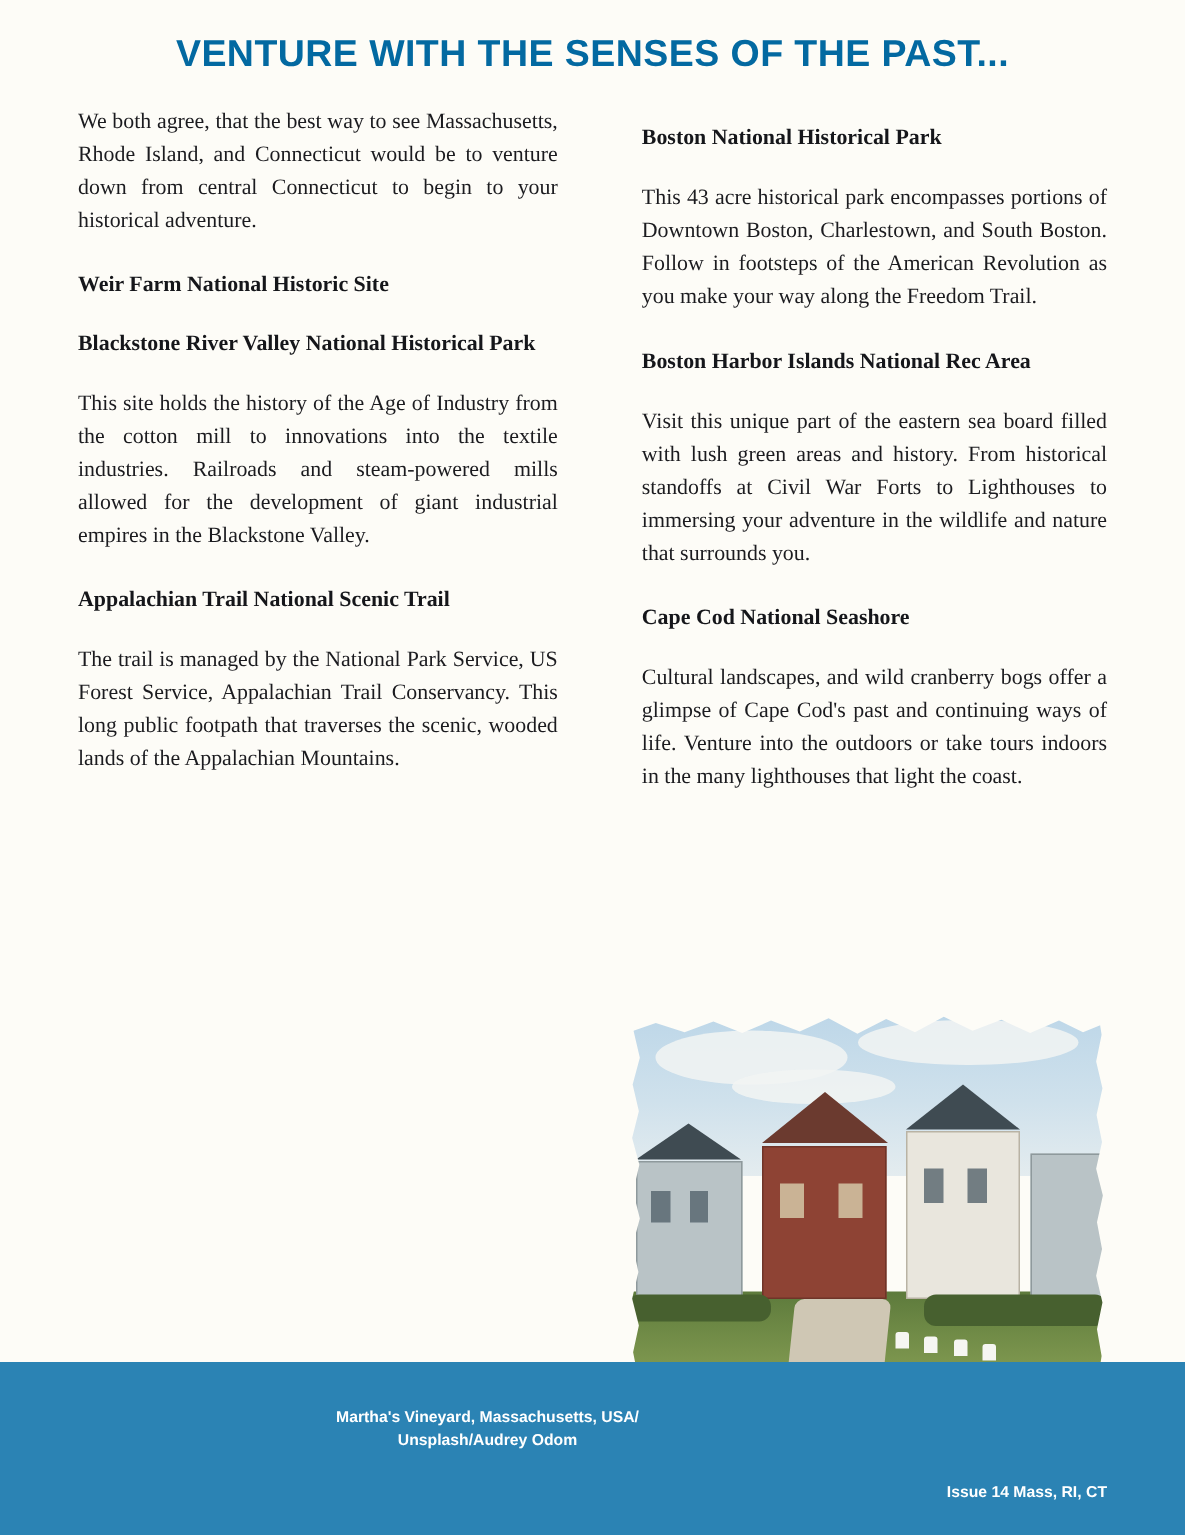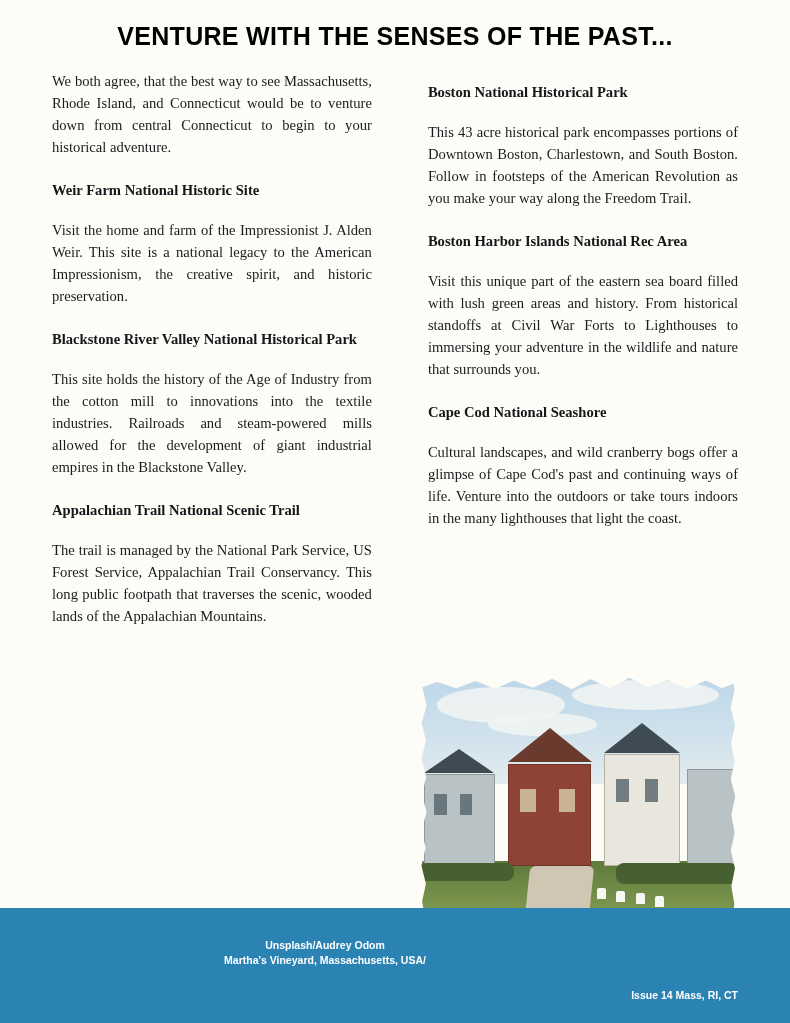--- a/index.html
+++ b/index.html
@@ -21,21 +21,21 @@
   .title {
     position: absolute;
     top: 22px;
     left: 0;
     width: 790px;
     text-align: center;
     font-family: "Liberation Sans", sans-serif;
     font-weight: bold;
     font-size: 25px;
     letter-spacing: 0.3px;
-    color: #000000;
+    color: #0369a1;
   }
   .columns {
     position: absolute;
     top: 70px;
     left: 52px;
     width: 686px;
     display: flex;
     gap: 56px;
   }
   .col {
@@ -188,21 +188,20 @@
 <div class="page">
 
   <div class="title">VENTURE WITH THE SENSES OF THE PAST...</div>
 
   <div class="columns">
 
     <div class="col">
       <p class="body">We both agree, that the best way to see Massachusetts, Rhode Island, and Connecticut would be to venture down from central Connecticut to begin to your historical adventure.</p>
 
       <h3 class="head">Weir Farm National Historic Site</h3>
-      <p class="body">Visit the home and farm of the Impressionist J. Alden Weir. This site is a national legacy to the American Impressionism, the creative spirit, and historic preservation.</p>
 
       <h3 class="head">Blackstone River Valley National Historical Park</h3>
       <p class="body">This site holds the history of the Age of Industry from the cotton mill to innovations into the textile industries. Railroads and steam-powered mills allowed for the development of giant industrial empires in the Blackstone Valley.</p>
 
       <h3 class="head">Appalachian Trail National Scenic Trail</h3>
       <p class="body">The trail is managed by the National Park Service, US Forest Service, Appalachian Trail Conservancy. This long public footpath that traverses the scenic, wooded lands of the Appalachian Mountains.</p>
 
     </div>
 
     <div class="col col-right right-offset">
@@ -255,19 +254,19 @@
       <div class="torn-top"></div>
       <div class="torn-bottom"></div>
       <div class="torn-left"></div>
       <div class="torn-right"></div>
     </div>
   </div>
 
   <div class="footer"></div>
 
   <div class="credit">
+    <div>Martha's Vineyard, Massachusetts, USA/</div>
     <div>Unsplash/Audrey Odom</div>
-    <div>Martha's Vineyard, Massachusetts, USA/</div>
   </div>
 
   <div class="issue">Issue 14 Mass, RI, CT</div>
 
 </div>
 
 </body></html>

